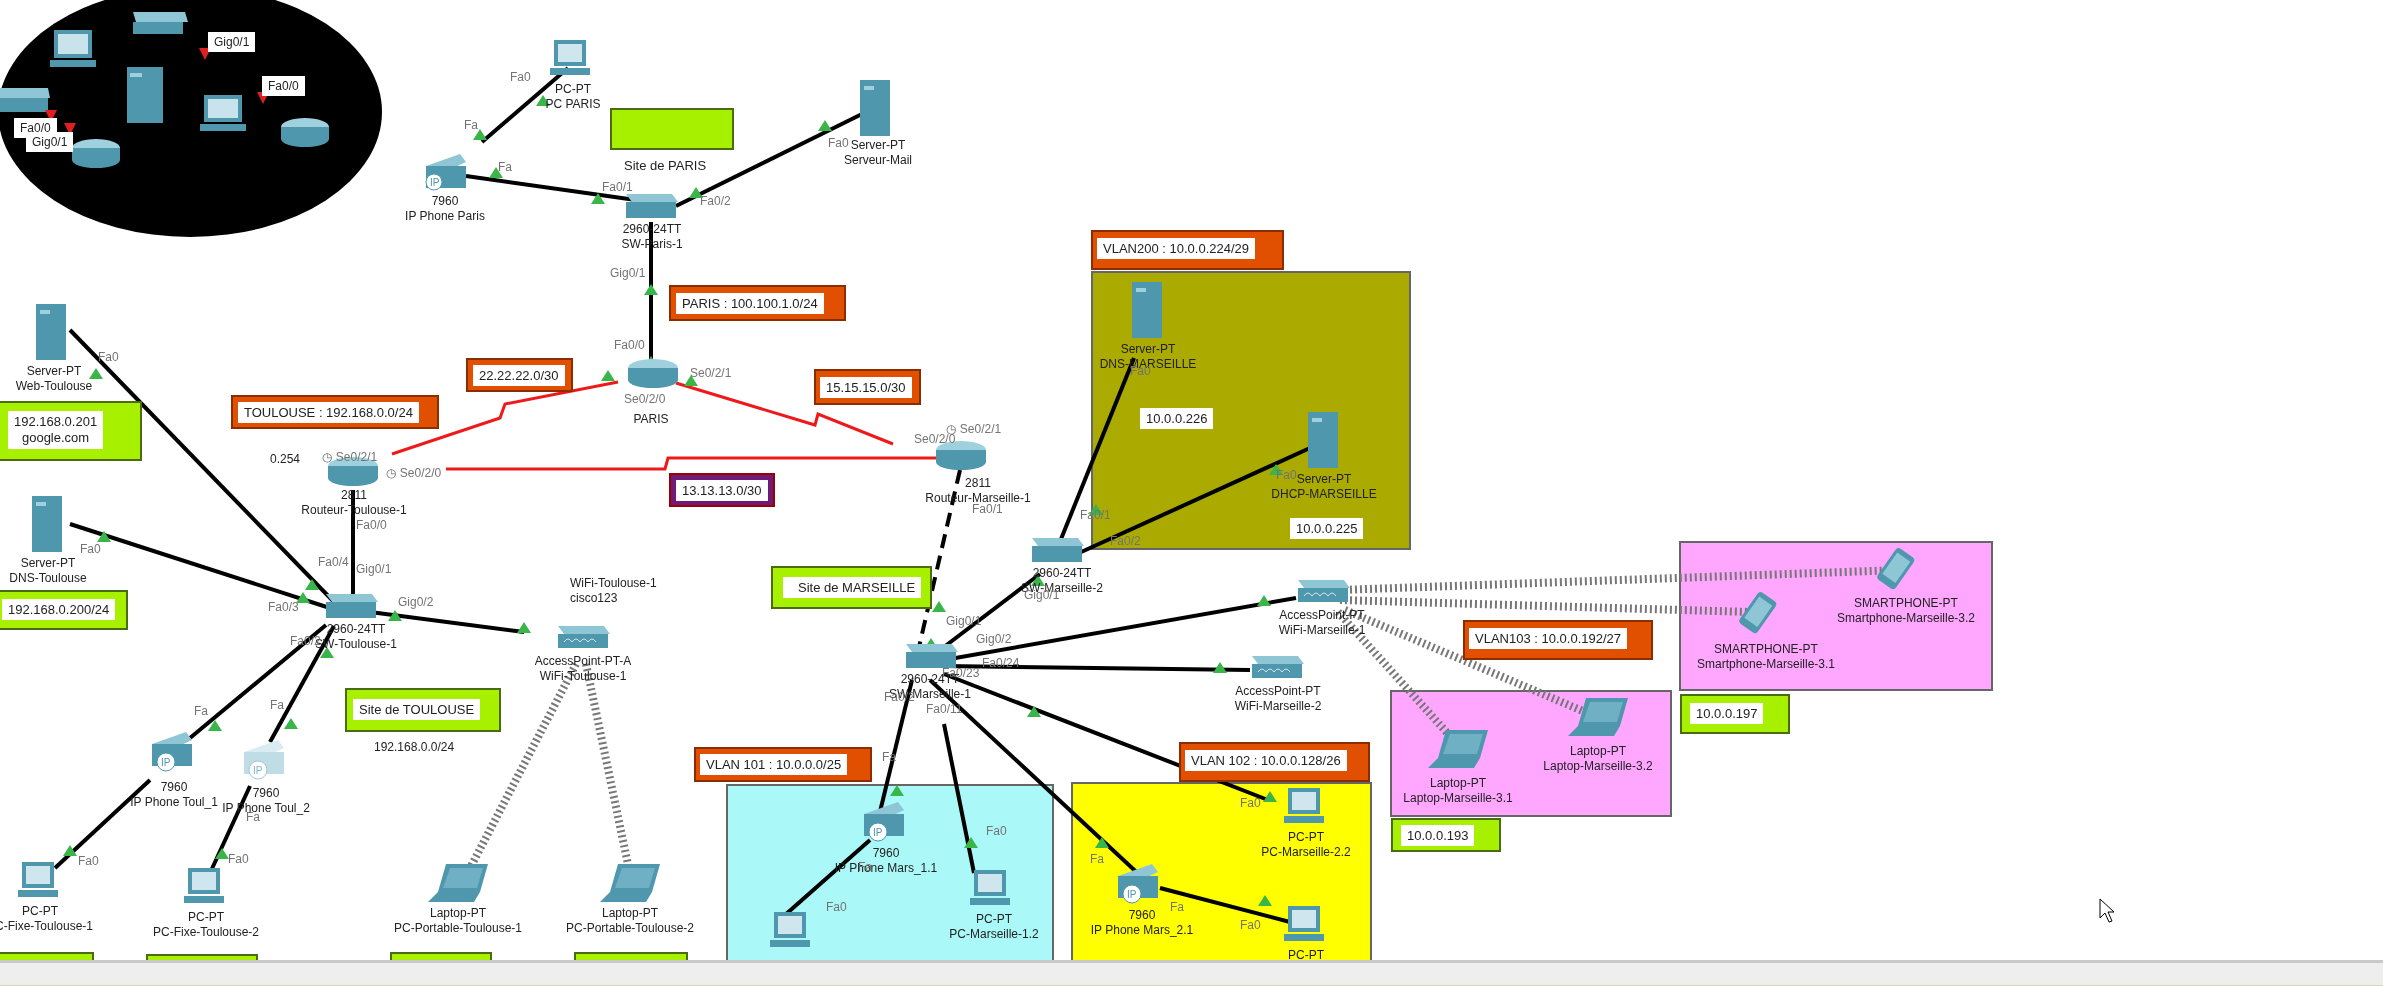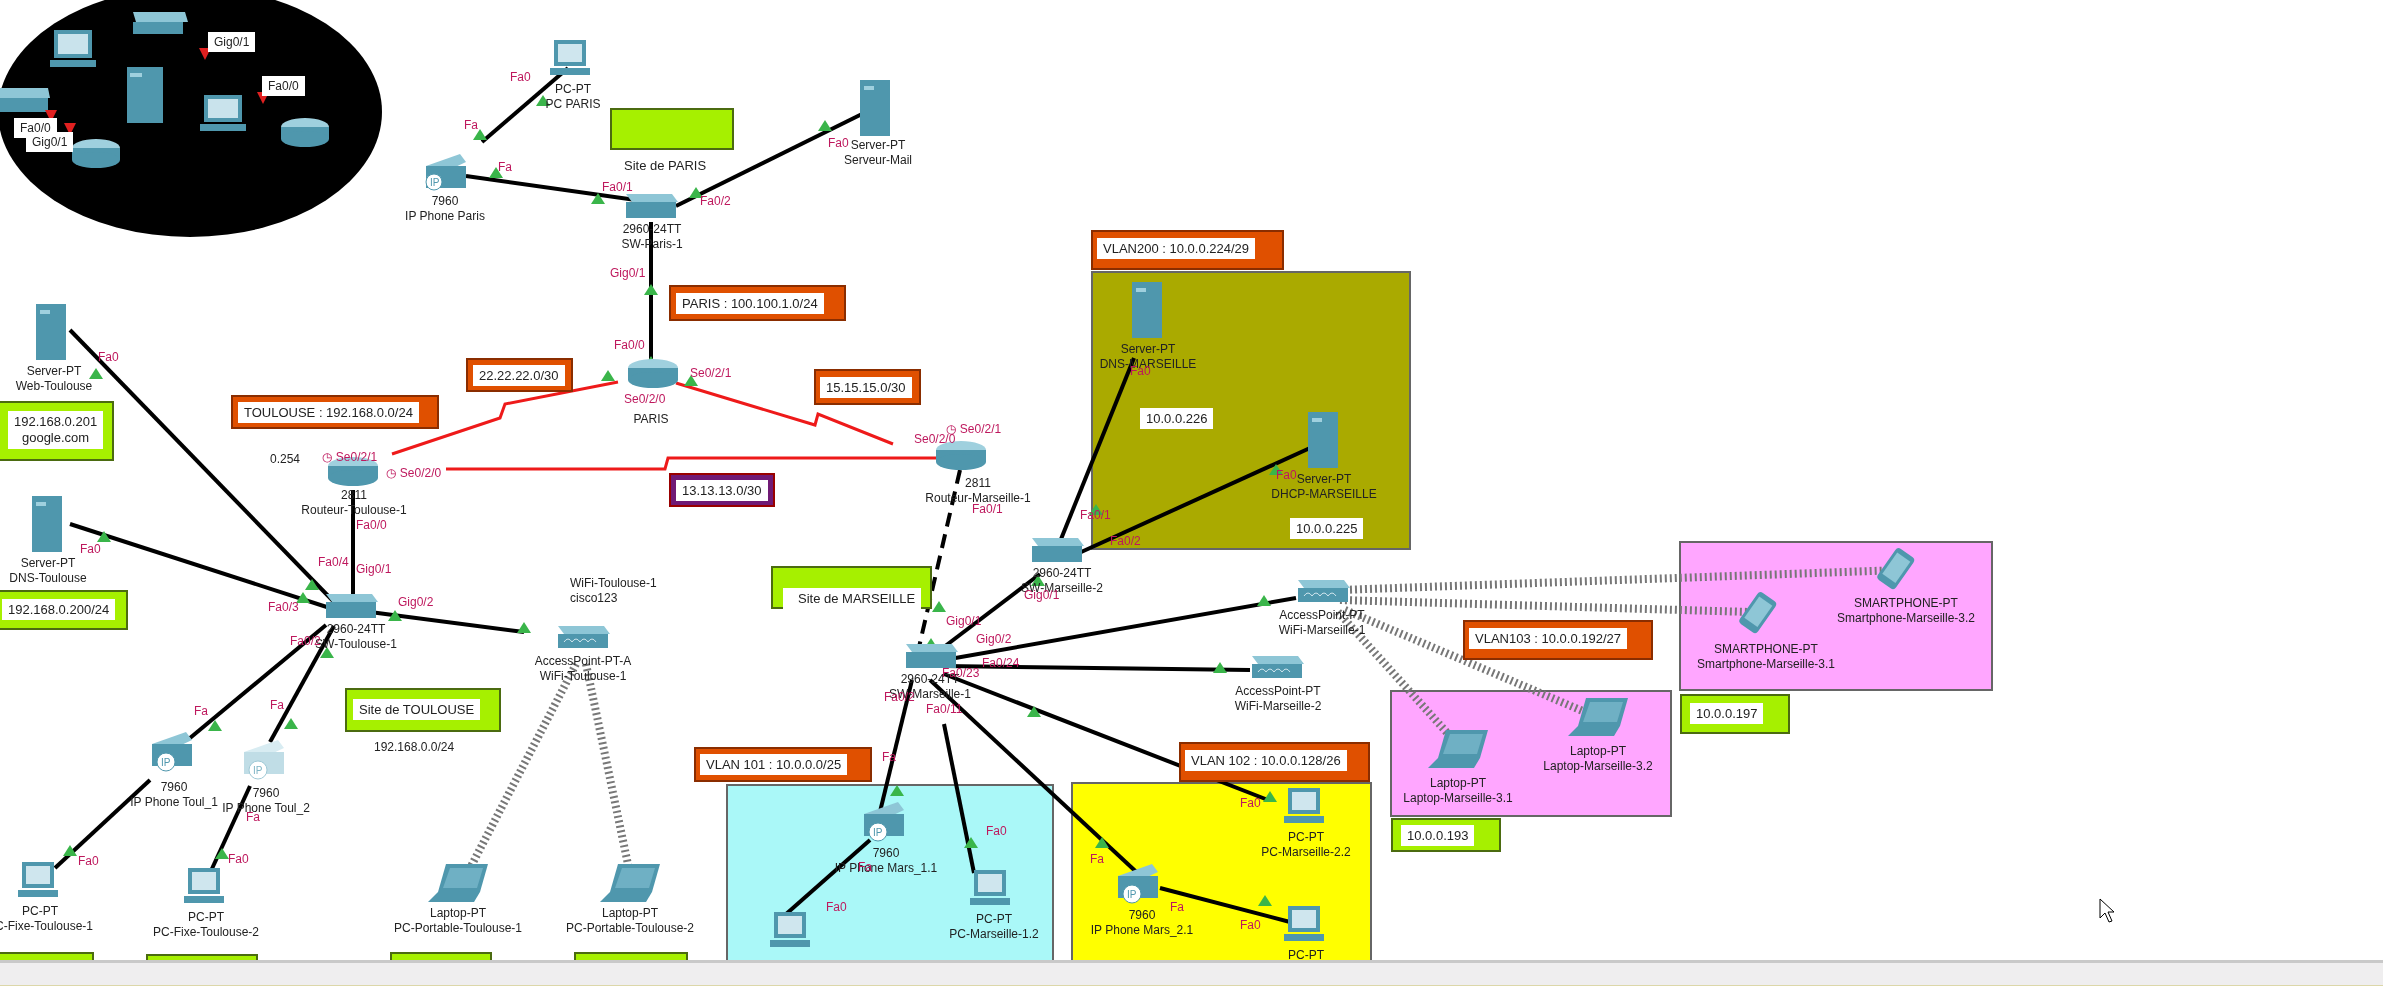--- a/index.html
+++ b/index.html
@@ -7,21 +7,21 @@
   #canvas{position:absolute;left:0;top:0;width:2383px;height:960px;background:#fff;}
   svg#links{position:absolute;left:0;top:0;width:2383px;height:960px;}
   .note{position:absolute;box-sizing:border-box;border:2px solid #555;}
   .note-inner{position:absolute;background:#fff;font-size:13px;padding:3px 6px;white-space:nowrap;color:#222;}
   .green{background:#a6f000;border-color:#4b6b10;}
   .orange{background:#e05000;border-color:#8a2d00;}
   .red{background:#701a75;border-color:#990000;}
   .zone{position:absolute;box-sizing:border-box;border:2px solid #666;}
   .lbl{position:absolute;font-size:12px;white-space:nowrap;color:#222;line-height:15px;}
   .lbl.c{text-align:center;transform:translateX(-50%);}
-  .port{position:absolute;font-size:12px;white-space:nowrap;color:#be185d;}
+  .port{position:absolute;font-size:12px;white-space:nowrap;color:#737373;}
   .dev{position:absolute;}
   .tri{position:absolute;width:0;height:0;border-left:7px solid transparent;border-right:7px solid transparent;border-bottom:11px solid #3ab54a;}
   #bottombar{position:absolute;left:0;top:960px;width:2383px;height:26px;background:#efeeef;border-top:3px solid #c9c9c9;}
   #bottombar .strip{position:absolute;left:0;bottom:0;width:100%;height:4px;background:#dcd7a9;}
 </style>
 </head>
 <body>
 
 <div id="canvas">
 
@@ -348,34 +348,34 @@
   </div>
   <div class="note orange" style="left:814px;top:369px;width:107px;height:36px;">
     <div class="note-inner" style="left:4px;top:6px;">15.15.15.0/30</div>
   </div>
   <div class="note red" style="left:669px;top:473px;width:106px;height:34px;">
     <div class="note-inner" style="left:5px;top:5px;">13.13.13.0/30</div>
   </div>
   <div class="note orange" style="left:231px;top:395px;width:208px;height:34px;">
     <div class="note-inner" style="left:5px;top:5px;">TOULOUSE : 192.168.0.0/24</div>
   </div>
-  <div class="note green" style="left:0px;top:401px;width:114px;height:60px;border-left:none;">
+  <div class="note green" style="left:0px;top:401px;width:142px;height:60px;border-left:none;">
     <div class="note-inner" style="left:8px;top:8px;text-align:center;line-height:16px;">
       <div>192.168.0.201</div>
       <div>google.com</div>
     </div>
   </div>
   <div class="note green" style="left:0px;top:590px;width:128px;height:40px;border-left:none;">
     <div class="note-inner" style="left:2px;top:7px;">192.168.0.200/24</div>
   </div>
   <div class="note green" style="left:345px;top:688px;width:156px;height:44px;">
     <div class="note-inner" style="left:6px;top:9px;">Site de TOULOUSE</div>
   </div>
   <div class="note green" style="left:771px;top:566px;width:161px;height:43px;">
-    <div class="note-inner" style="left:10px;top:20px;padding-left:15px;">Site de MARSEILLE</div>
+    <div class="note-inner" style="left:10px;top:9px;padding-left:15px;">Site de MARSEILLE</div>
   </div>
   <div class="note orange" style="left:1091px;top:230px;width:193px;height:40px;">
     <div class="note-inner" style="left:4px;top:6px;">VLAN200 : 10.0.0.224/29</div>
   </div>
   <div class="note-inner" style="left:1140px;top:408px;">10.0.0.226</div>
   <div class="note-inner" style="left:1290px;top:518px;">10.0.0.225</div>
   <div class="note orange" style="left:694px;top:747px;width:178px;height:35px;">
     <div class="note-inner" style="left:4px;top:5px;">VLAN 101 : 10.0.0.0/25</div>
   </div>
   <div class="note orange" style="left:1179px;top:742px;width:191px;height:40px;">

